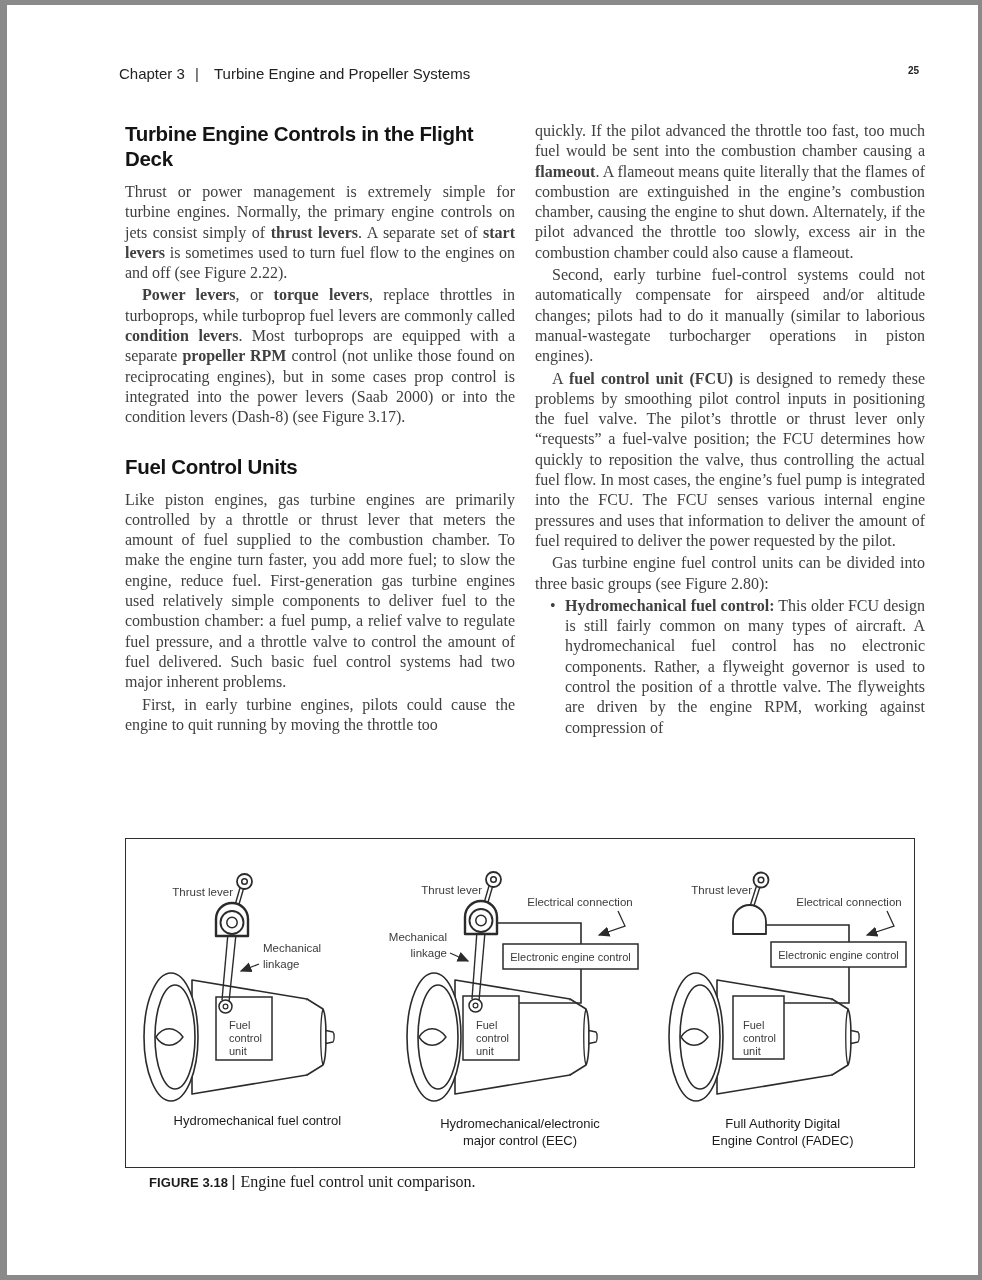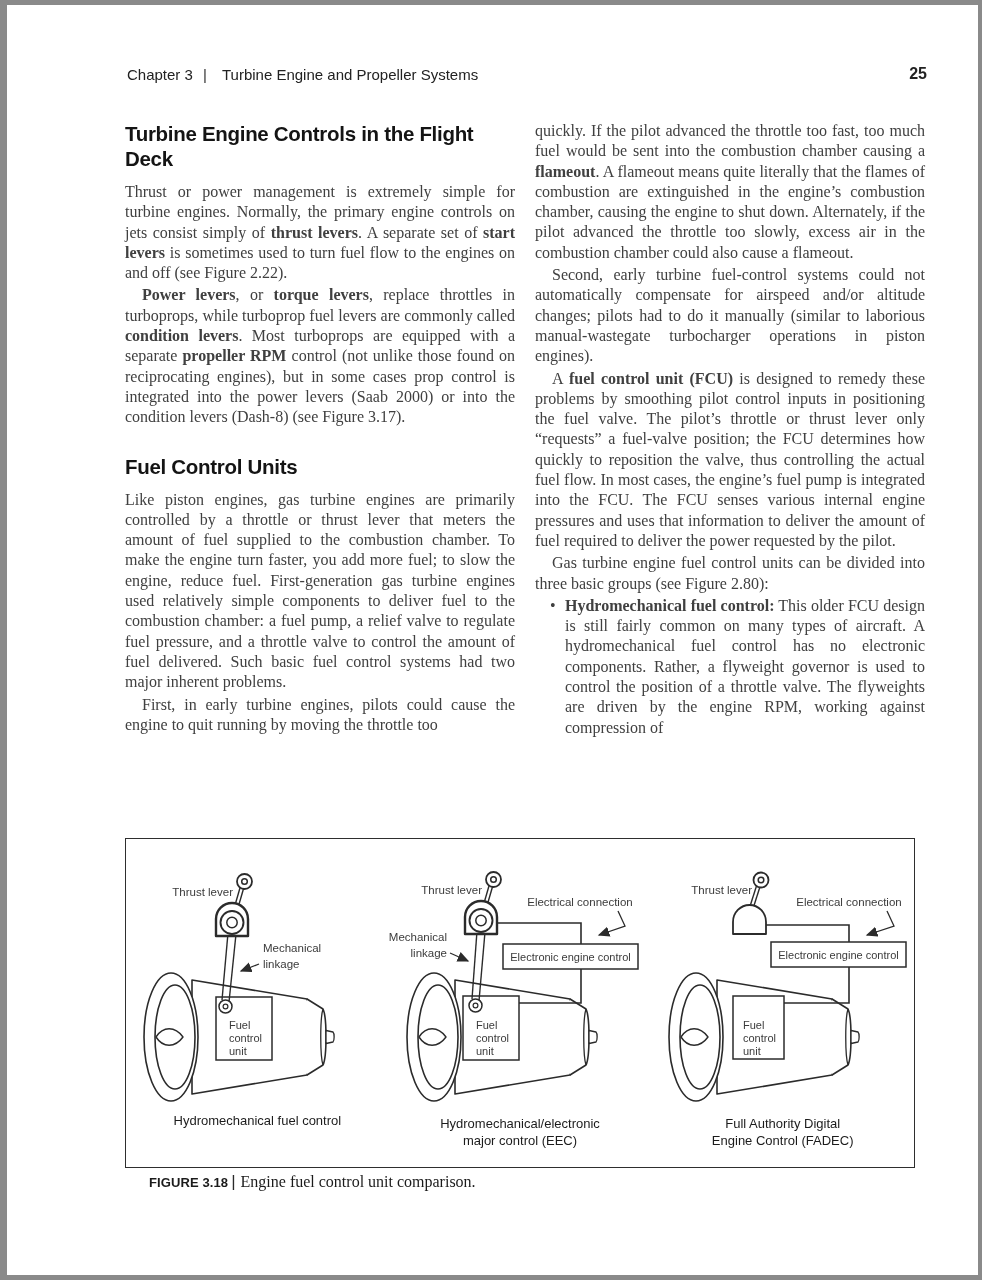--- a/index.html
+++ b/index.html
@@ -1,24 +1,24 @@
 <!DOCTYPE html>
 <html><head>
 <meta charset="utf-8">
 <style>
   * { margin:0; padding:0; box-sizing:border-box; }
   html,body { width:982px; height:1280px; }
   body { background:#8a8a8a; font-family:"Liberation Serif", serif; color:#1b1b1b; position:relative; }
   .page { position:absolute; left:7px; top:5px; width:971px; height:1270px; background:#ffffff; overflow:hidden; }
 
-  .page-header { position:absolute; left:120px; top:60px; width:800px; display:flex; justify-content:space-between; align-items:flex-end;
+  .page-header { position:absolute; left:112px; top:60px; width:800px; display:flex; justify-content:space-between; align-items:flex-start;
     font-family:"Liberation Sans", sans-serif; font-size:15px; color:#222; }
   .page-header .hdr-left span { margin-right:6px; }
   .page-header .divider { color:#333; font-weight:300; margin:0 4px; }
-  .page-num { font-weight:bold; font-size:16px; }
+  .page-num { font-weight:bold; font-size:10px; }
 
   .columns { position:absolute; left:118px; top:116px; width:800px; display:flex; gap:20px; }
   .col { width:390px; }
 
   .sec-heading { font-family:"Liberation Sans", sans-serif; font-weight:bold; font-size:20.5px; line-height:25px;
     color:#141414; letter-spacing:-0.3px; margin-bottom:11px; }
   .sec-heading.mt { margin-top:26px; }
 
   .body-p { font-size:16px; line-height:20.3px; text-align:justify; color:#404040; }
   .body-p.ind { text-indent:17px; }

